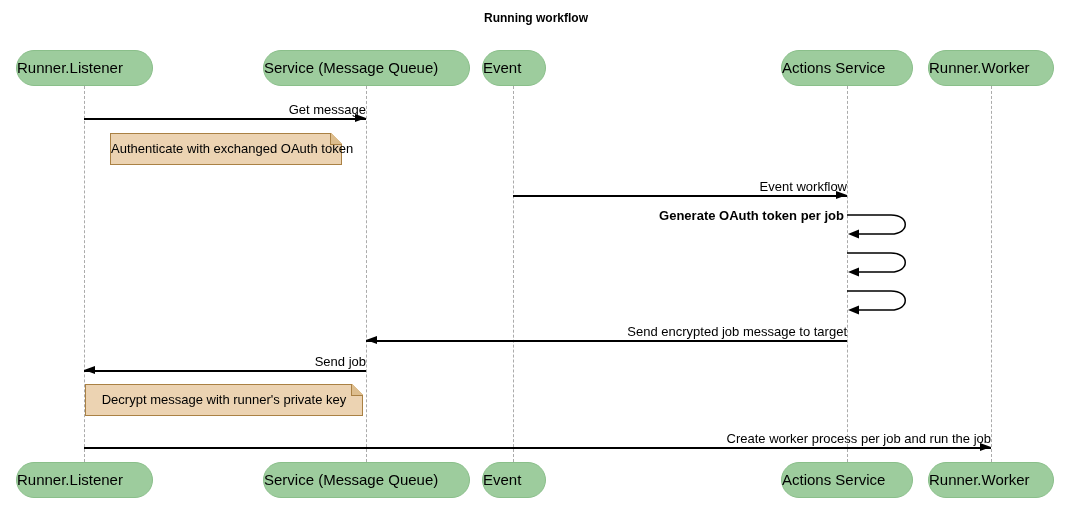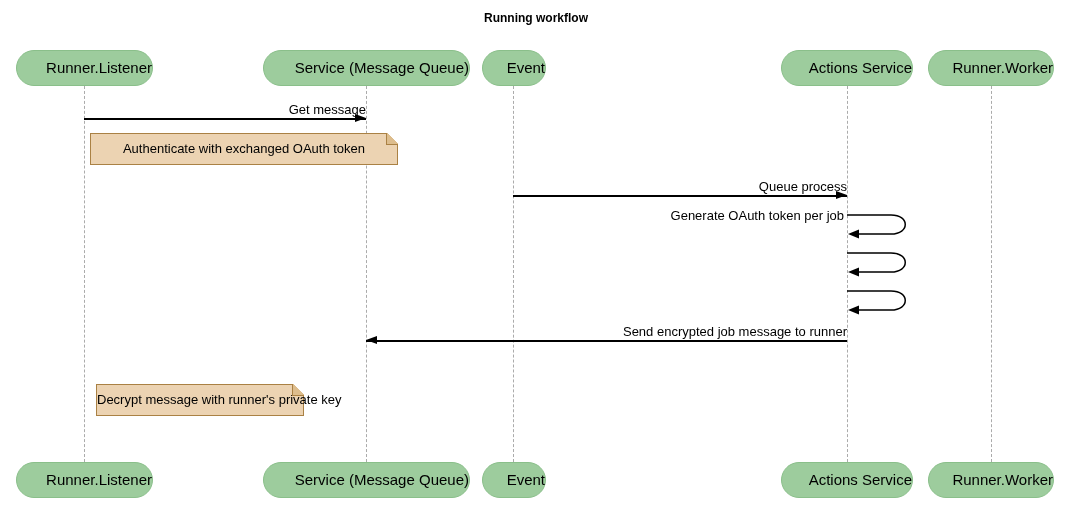--- a/index.html
+++ b/index.html
@@ -28,21 +28,21 @@
     position: absolute;
     top: 86px;
     height: 376px;
     width: 0;
     border-left: 1px dashed var(--lifeline, #ababab);
   }
   .actor {
     position: absolute;
     height: 36px;
     line-height: 34px;
-    text-align: right;
+    text-align: left;
     font-size: 15px;
     background: var(--actor_fill, #9dcc9d);
     border: 1px solid var(--actor_border, #8abf8a);
     border-radius: 18px;
     white-space: nowrap;
   }
   .msg { position: absolute; }
   .msg-label {
     font-size: 13px;
     height: 14px;
@@ -84,20 +84,21 @@
     border-bottom: 1px solid var(--note_border, #aa8144);
   }
   .self-label {
     position: absolute;
     right: 228px;
     font-size: 13px;
     height: 14px;
     line-height: 14px;
     white-space: nowrap;
     text-align: left;
+    font-weight: bold;
   }
   .self-loop { position: absolute; left: 847px; width: 66px; height: 28px; }
 </style>
 </head>
 <body>
 
 <div class="diagram">
 
   <div class="title">Running workflow</div>
 
@@ -113,27 +114,27 @@
   <div class="actor" style="left:781px;top:50px;width:132px">Actions Service</div>
   <div class="actor" style="left:928px;top:50px;width:126px">Runner.Worker</div>
 
   <div class="msg" style="left:84px;top:103px;width:282px">
     <div class="msg-label">Get message</div>
     <div class="msg-line">
       <i class="head right"></i>
     </div>
   </div>
 
-  <div class="note" style="left:90px;top:133px;width:308px">
+  <div class="note" style="left:110px;top:133px;width:232px">
     <span>Authenticate with exchanged OAuth token</span>
     <i class="fold"></i>
   </div>
 
   <div class="msg" style="left:513px;top:180px;width:334px">
-    <div class="msg-label">Queue process</div>
+    <div class="msg-label">Event workflow</div>
     <div class="msg-line">
       <i class="head right"></i>
     </div>
   </div>
 
   <div class="self-label" style="top:209px">Generate OAuth token per job</div>
   <svg class="self-loop" style="top:211px" viewBox="0 0 66 28">
     <path d="M0,4 H44 C63,4 63,23 44,23 H12" fill="none" stroke="#000" stroke-width="1.5"></path>
     <polygon points="12,18.5 12,27.5 1,23" fill="#000"></polygon>
   </svg>
@@ -142,32 +143,44 @@
     <path d="M0,4 H44 C63,4 63,23 44,23 H12" fill="none" stroke="#000" stroke-width="1.5"></path>
     <polygon points="12,18.5 12,27.5 1,23" fill="#000"></polygon>
   </svg>
 
   <svg class="self-loop" style="top:287px" viewBox="0 0 66 28">
     <path d="M0,4 H44 C63,4 63,23 44,23 H12" fill="none" stroke="#000" stroke-width="1.5"></path>
     <polygon points="12,18.5 12,27.5 1,23" fill="#000"></polygon>
   </svg>
 
   <div class="msg" style="left:366px;top:325px;width:481px">
-    <div class="msg-label">Send encrypted job message to runner</div>
+    <div class="msg-label">Send encrypted job message to target</div>
     <div class="msg-line">
       <i class="head left"></i>
     </div>
   </div>
 
+  <div class="msg" style="left:84px;top:355px;width:282px">
+    <div class="msg-label">Send job</div>
+    <div class="msg-line">
+      <i class="head left"></i>
+    </div>
+  </div>
 
-  <div class="note" style="left:96px;top:384px;width:208px">
+  <div class="note" style="left:85px;top:384px;width:278px">
     <span>Decrypt message with runner's private key</span>
     <i class="fold"></i>
   </div>
 
+  <div class="msg" style="left:84px;top:432px;width:907px">
+    <div class="msg-label">Create worker process per job and run the job</div>
+    <div class="msg-line">
+      <i class="head right"></i>
+    </div>
+  </div>
 
   <div class="actor" style="left:16px;top:462px;width:137px">Runner.Listener</div>
   <div class="actor" style="left:263px;top:462px;width:207px">Service (Message Queue)</div>
   <div class="actor" style="left:482px;top:462px;width:64px">Event</div>
   <div class="actor" style="left:781px;top:462px;width:132px">Actions Service</div>
   <div class="actor" style="left:928px;top:462px;width:126px">Runner.Worker</div>
 
 </div>
 
 </body></html>

